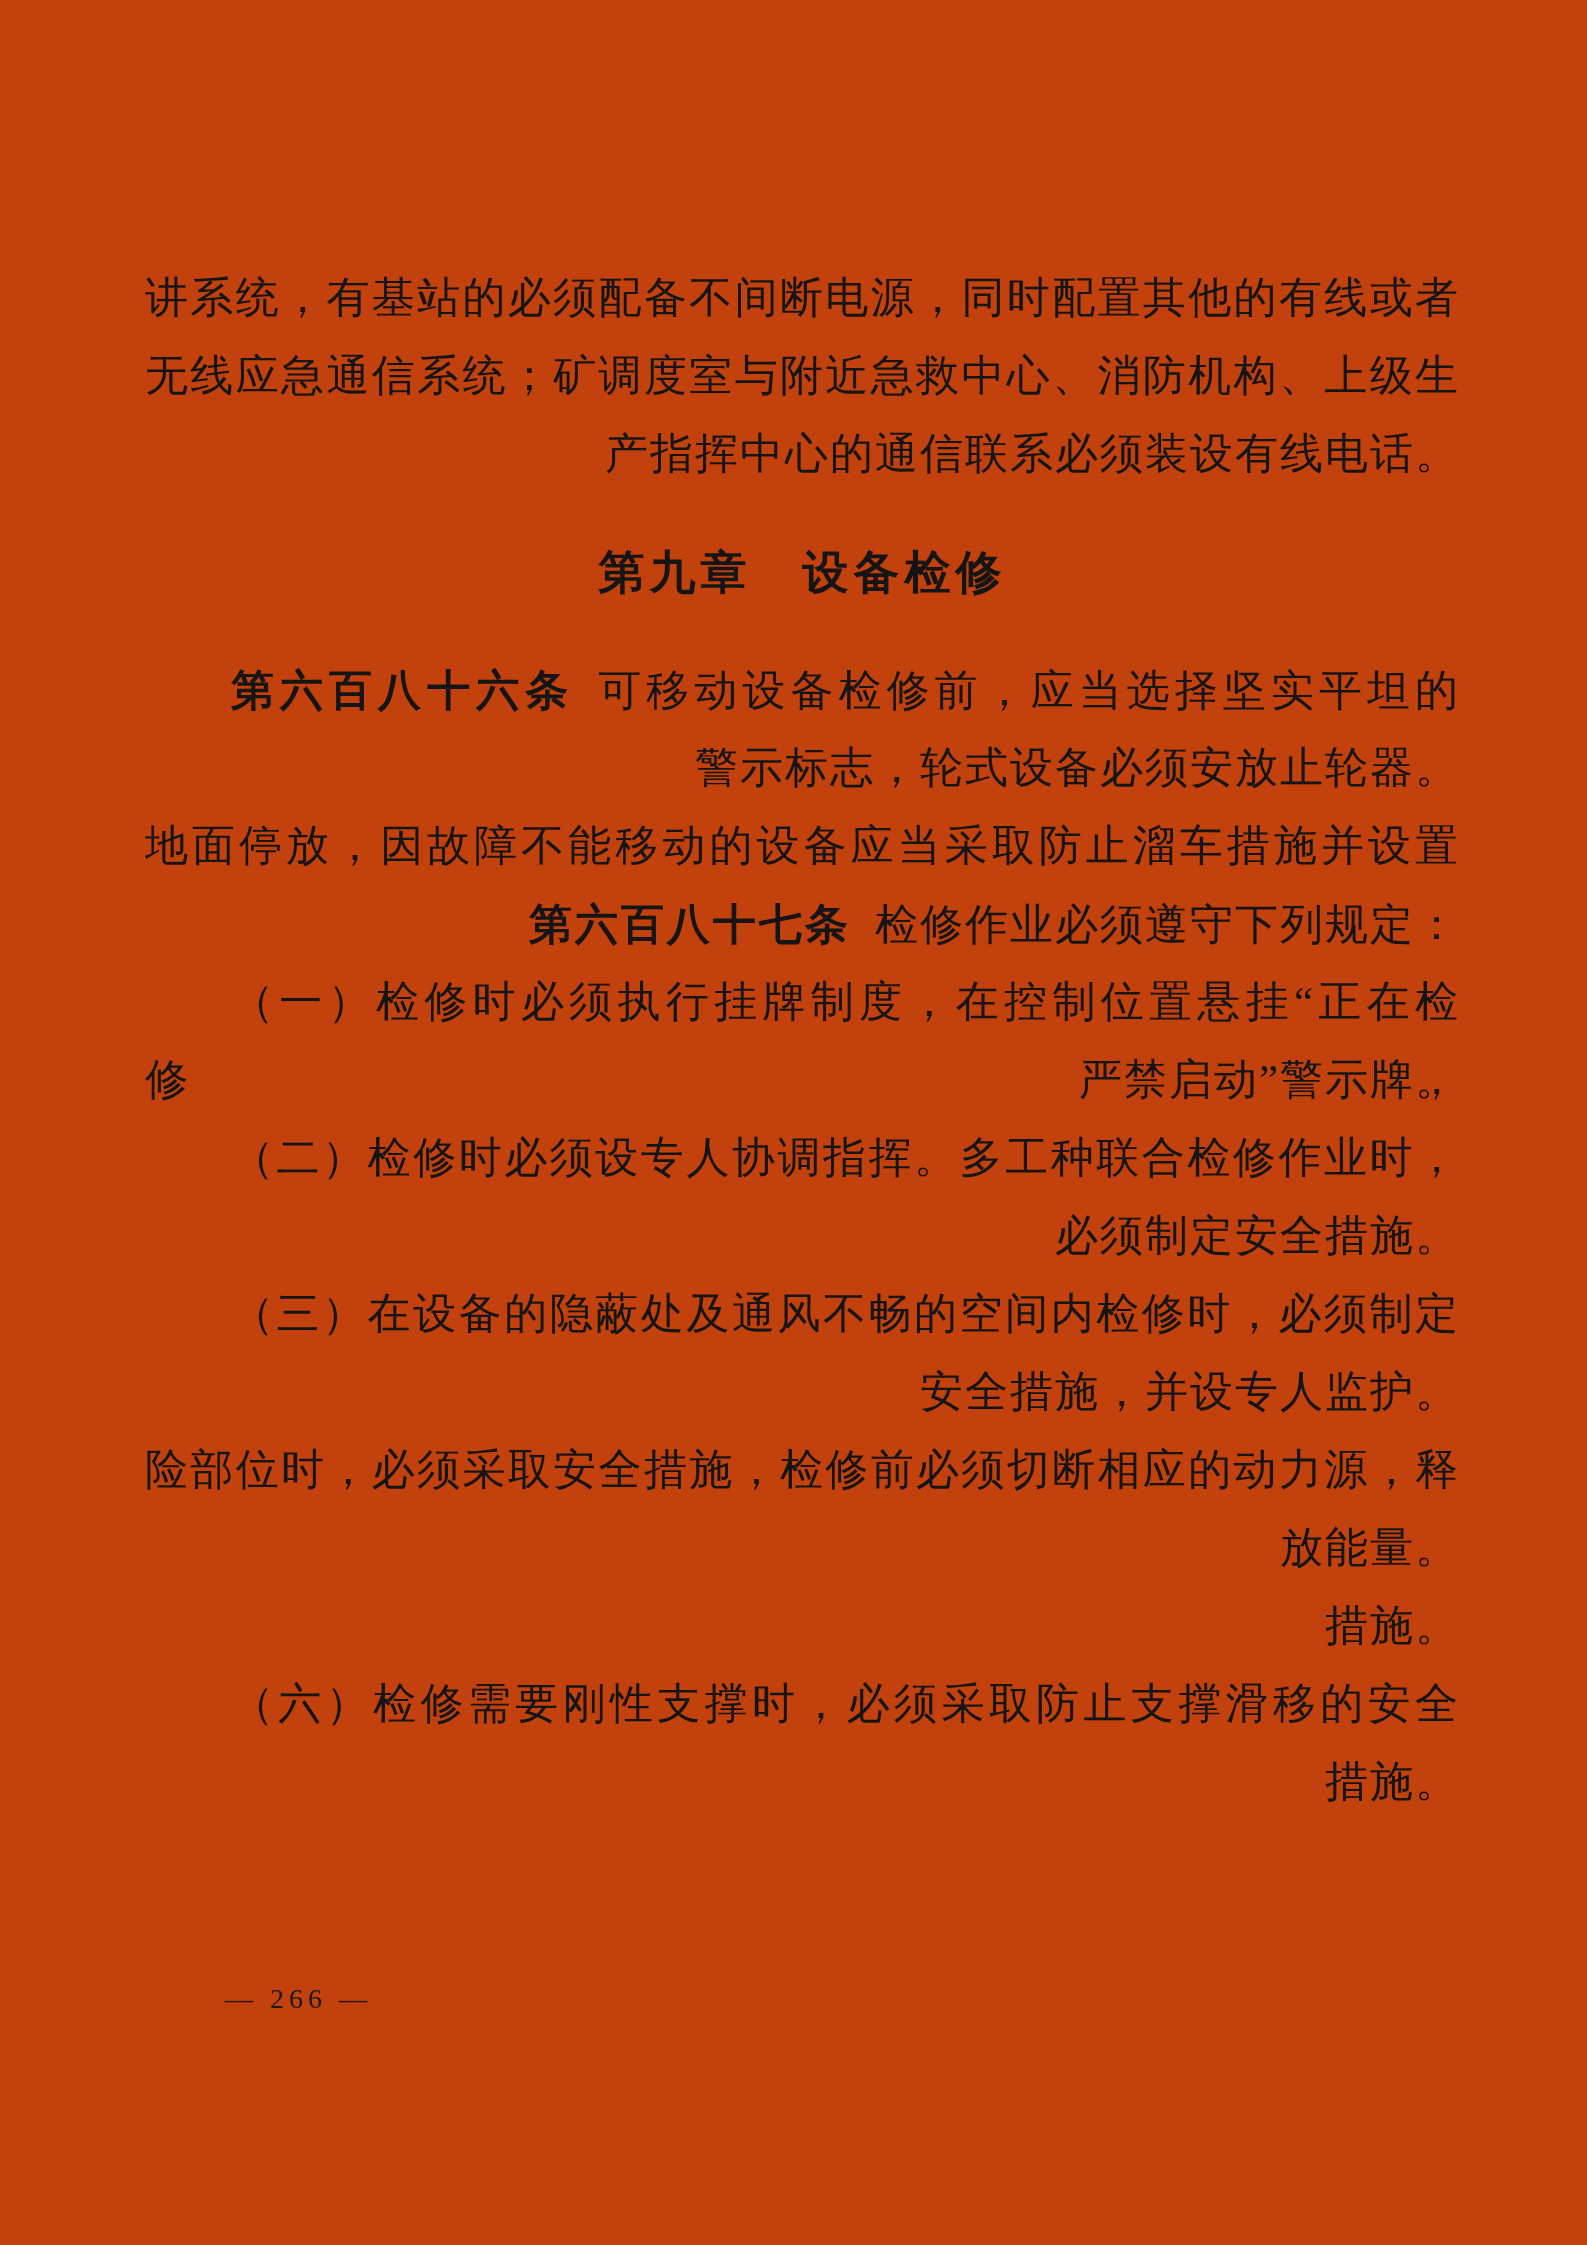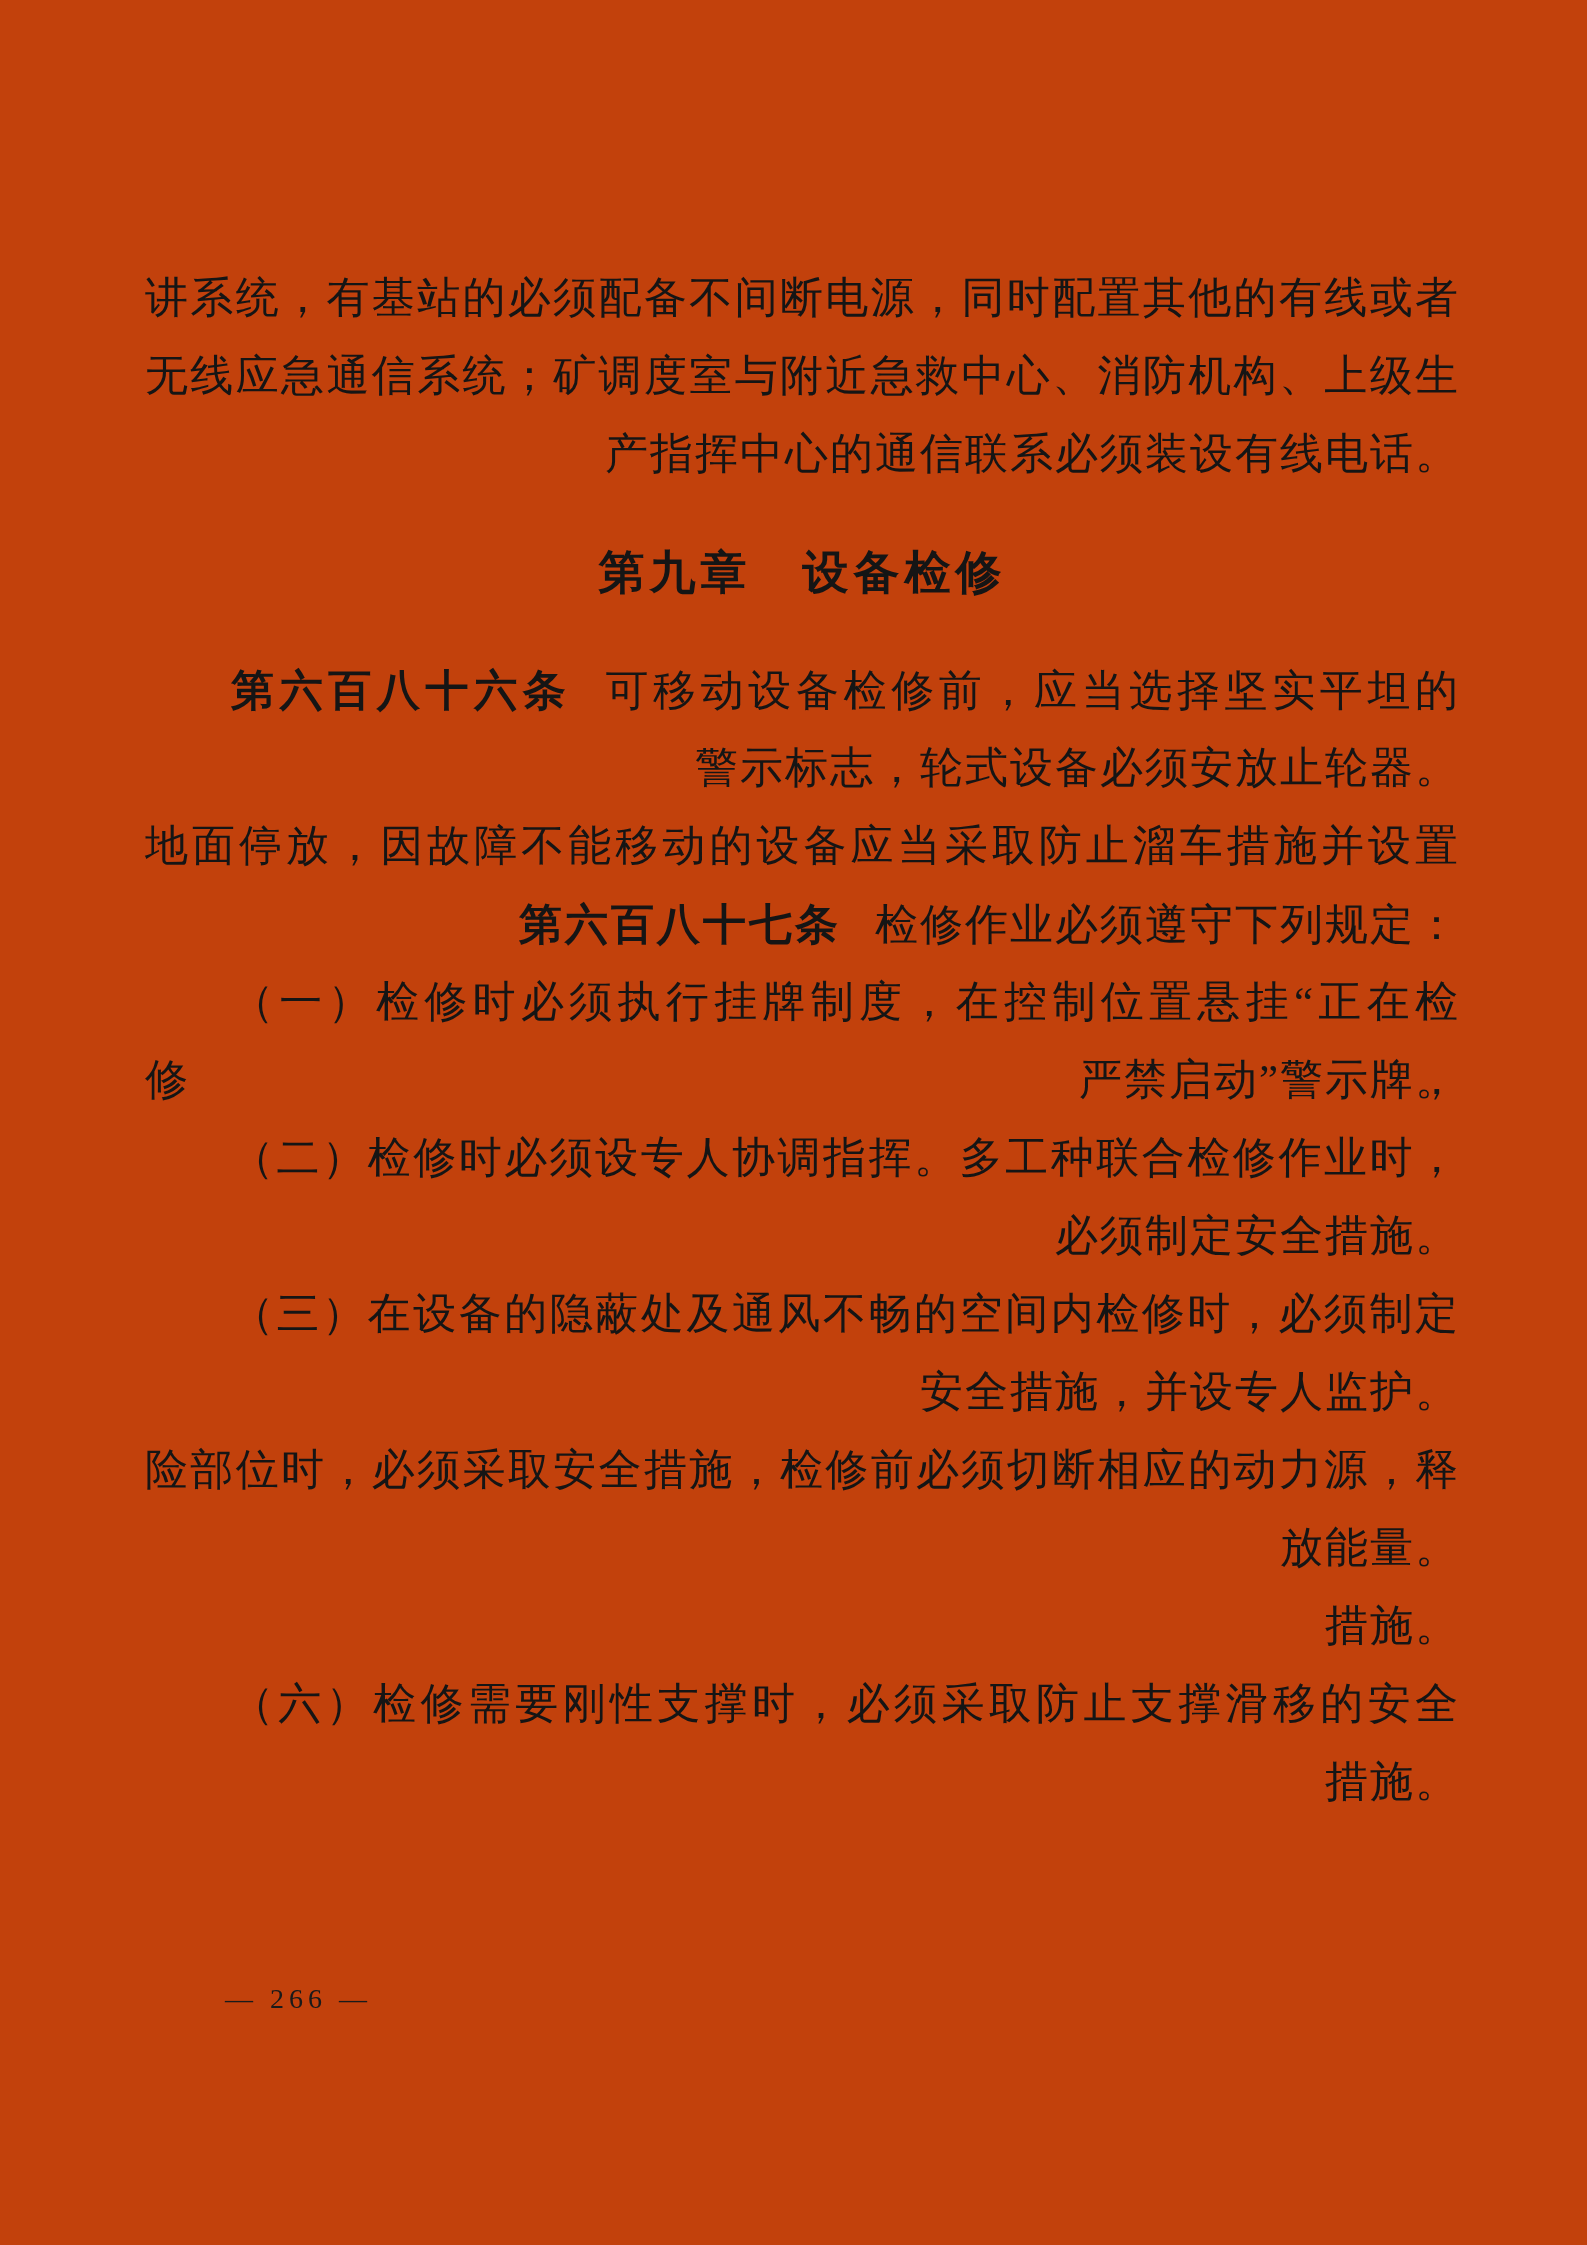--- a/index.html
+++ b/index.html
@@ -31,21 +31,21 @@
     text-justify: inter-character;
   }
   
   .p { text-align: right; }
   
   .ind { text-indent: 86px; }
   .num {
     font-family: "Liberation Sans", sans-serif;
     font-weight: 700;
     letter-spacing: 3px;
-    margin-right: 34px;
+    margin-right: 24px;
   }
   .heading {
     height: 78px;
     line-height: 78px;
     margin: 40px 0;
     text-align: center;
     font-family: "Liberation Sans", sans-serif;
     font-weight: 700;
     font-size: 46px;
     letter-spacing: 5px;

